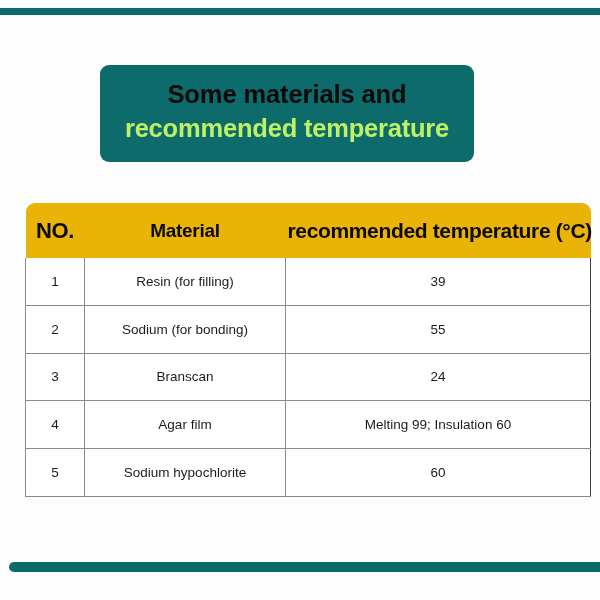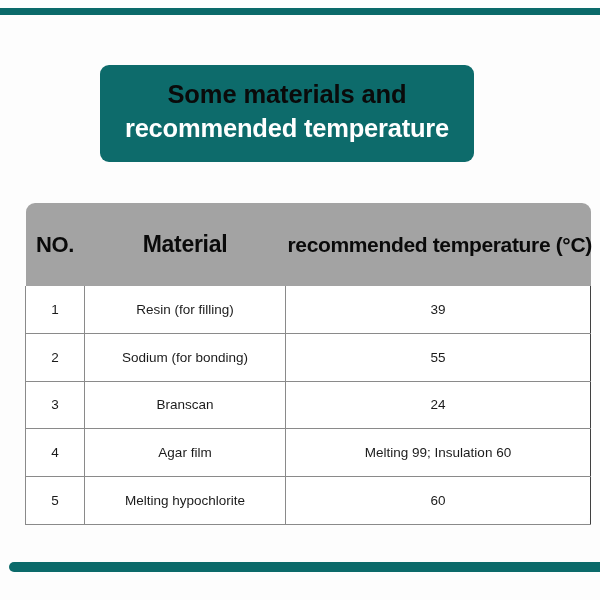--- a/index.html
+++ b/index.html
@@ -53,21 +53,21 @@
   .title-line1 {
     color: #0a0a0a;
     font-weight: bold;
     font-size: 25.5px;
     line-height: 1.32;
     letter-spacing: -0.1px;
     white-space: nowrap;
     text-align: center;
   }
   .title-line2 {
-    color: #ffffff;
+    color: #bef264;
     font-weight: bold;
     font-size: 25.5px;
     line-height: 1.32;
     letter-spacing: -0.2px;
     white-space: nowrap;
     text-align: center;
   }
 
   
   .table-wrap {
@@ -75,32 +75,32 @@
     left: 25px;
     top: 203px;
     width: 553px;
   }
   table.materials {
     border-collapse: collapse;
     width: 553px;
     table-layout: fixed;
   }
   table.materials thead th {
-    background: #a3a3a3;
+    background: #eab308;
     color: #0a0a0a;
     font-weight: bold;
     height: 55px;
-    padding: 14px 2px;
+    padding: 0 2px;
     border: none;
     vertical-align: middle;
     text-align: center;
     white-space: nowrap;
   }
   th.col-no      { width: 55px;  font-size: 22px; letter-spacing: -0.3px; border-radius: 9px 0 0 0; }
-  th.col-mat     { width: 197px; font-size: 23px; letter-spacing: -0.3px; }
+  th.col-mat     { width: 197px; font-size: 19px; letter-spacing: -0.3px; }
   th.col-temp    { width: 301px; font-size: 21px; letter-spacing: -0.35px; border-radius: 0 9px 0 0; }
 
   table.materials tbody td {
     height: 46.8px;
     border: 1px solid #8a8a8a;
     font-size: 13.5px;
     color: #1b1b1b;
     text-align: center;
     vertical-align: middle;
     background: #ffffff;
@@ -153,20 +153,20 @@
         <td>Branscan</td>
         <td>24</td>
       </tr>
       <tr>
         <td>4</td>
         <td>Agar film</td>
         <td>Melting 99; Insulation 60</td>
       </tr>
       <tr>
         <td>5</td>
-        <td>Melting hypochlorite</td>
+        <td>Sodium hypochlorite</td>
         <td>60</td>
       </tr>
     </tbody>
   </table>
 </div>
 
 <div class="bottom-bar"></div>
 
 </body></html>

